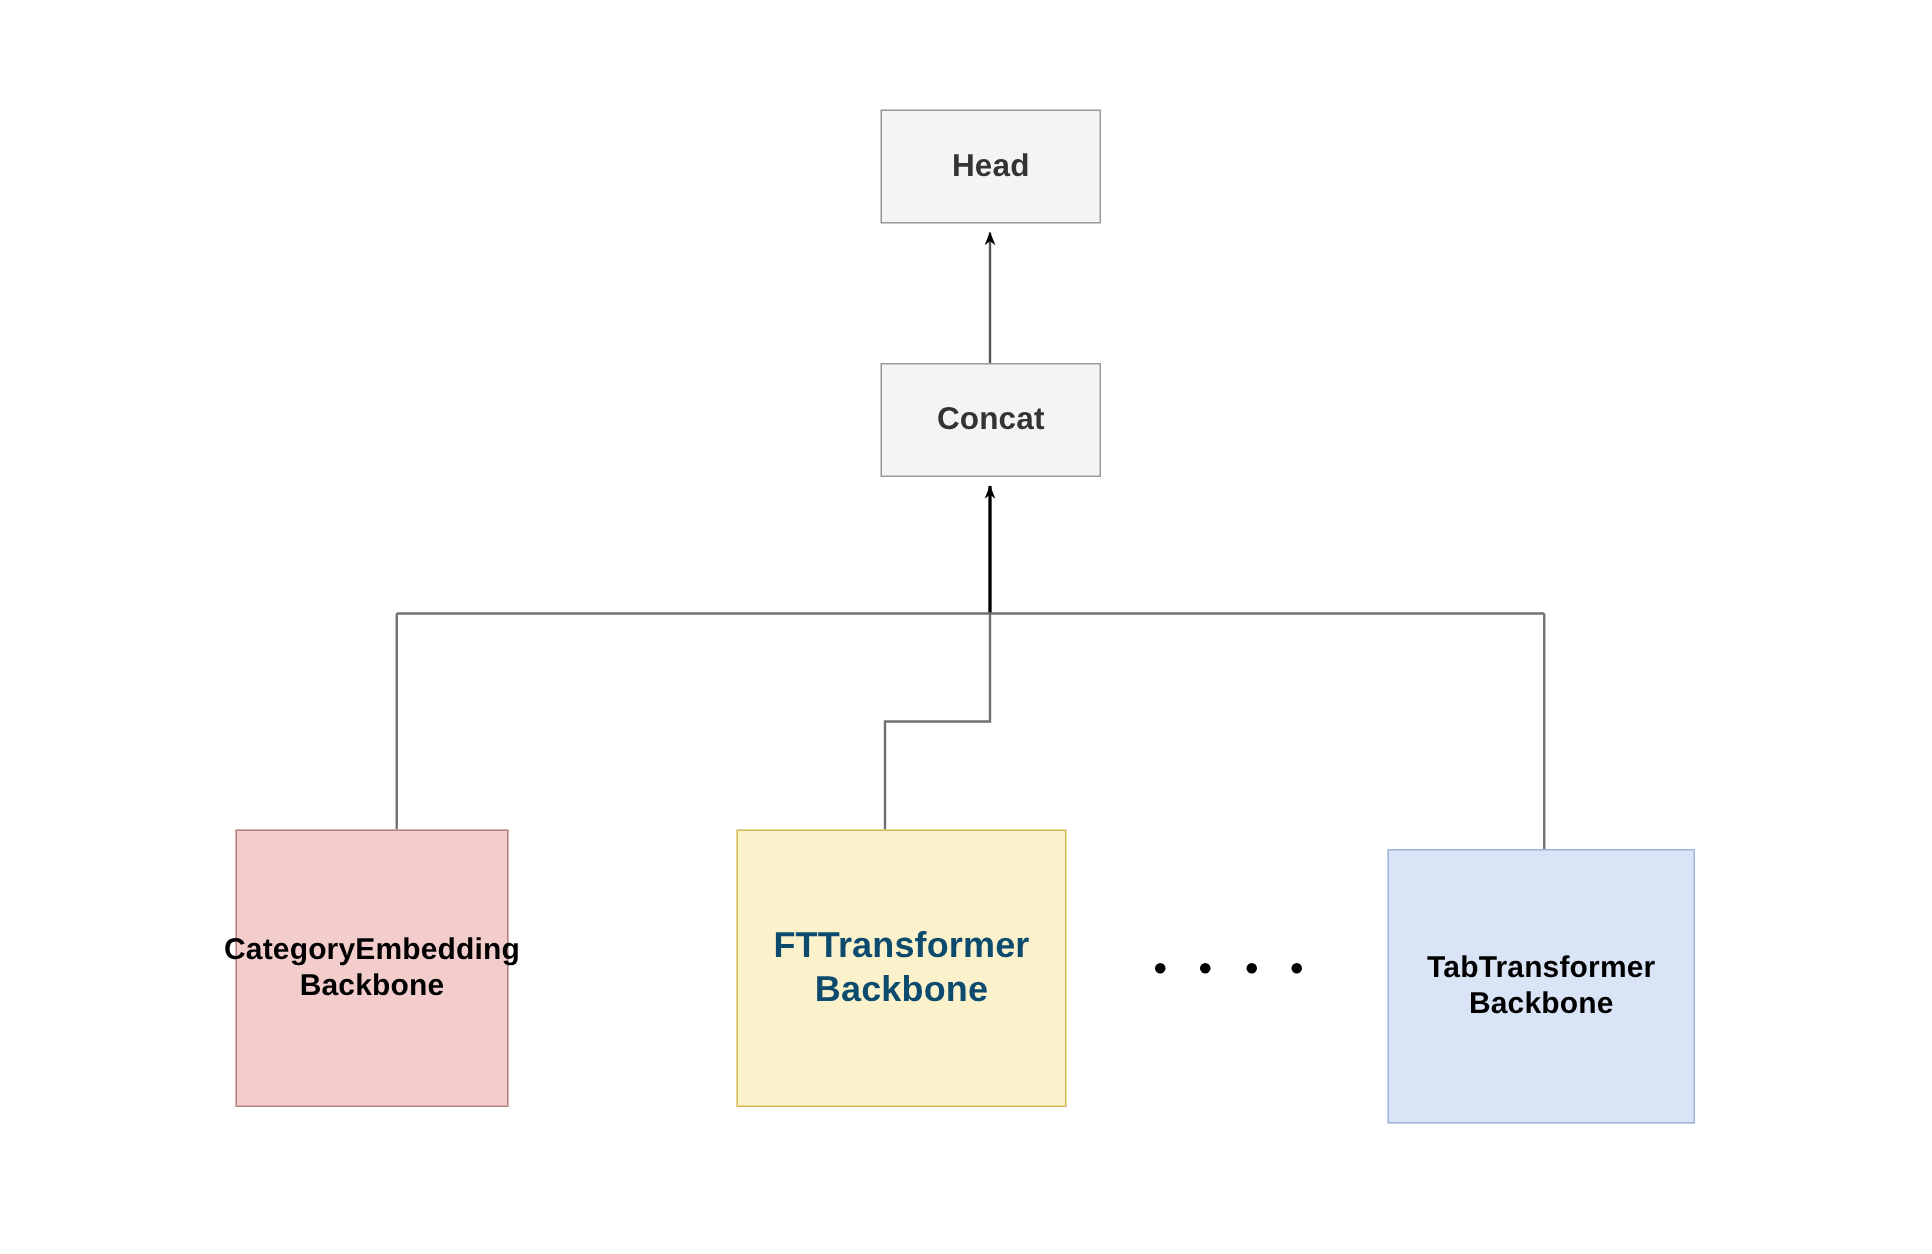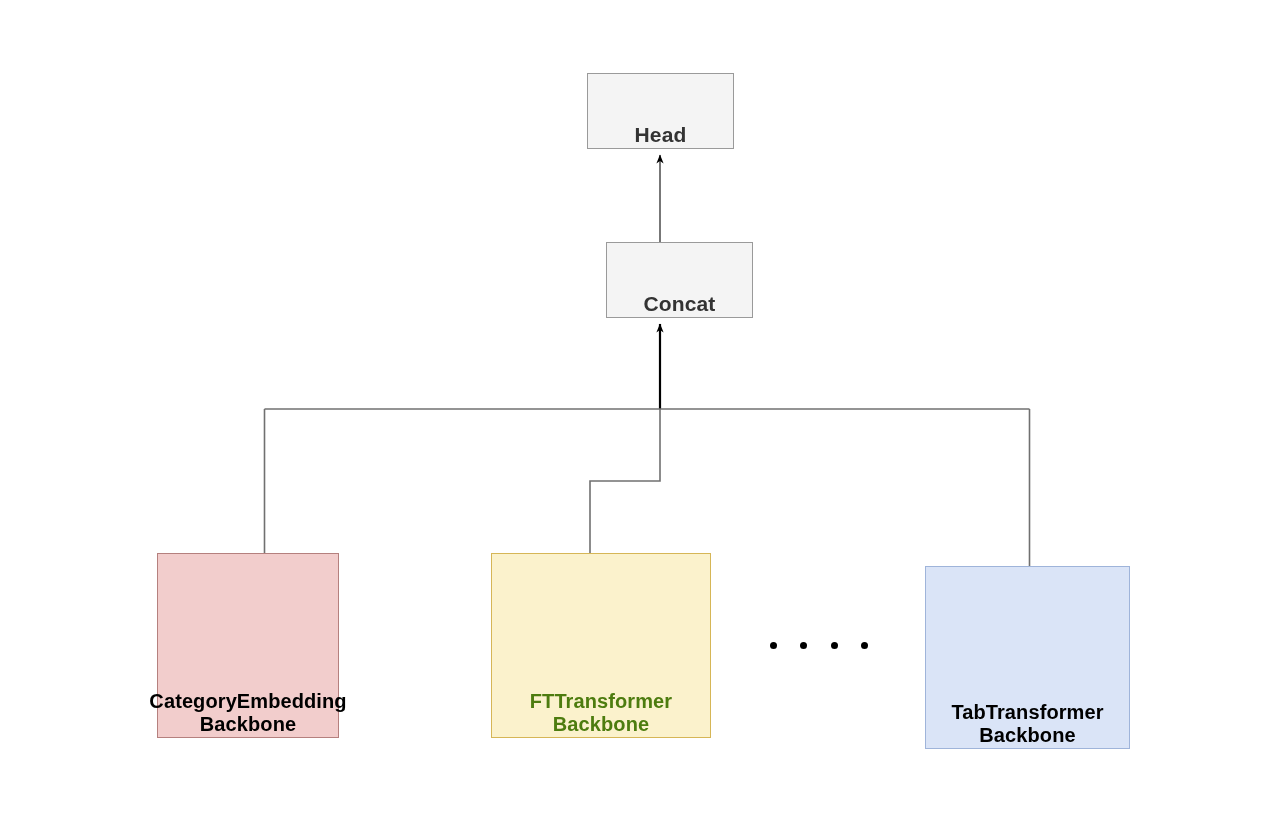--- a/index.html
+++ b/index.html
@@ -23,21 +23,21 @@
     left: 0;
     top: 0;
     width: 1288px;
     height: 836px;
     pointer-events: none;
   }
   .node {
     position: absolute;
     box-sizing: border-box;
     display: flex;
-    align-items: flex-end;
+    align-items: center;
     justify-content: center;
     text-align: center;
     font-weight: bold;
     line-height: 1.18;
     letter-spacing: 0.1px;
     border-style: solid;
     border-width: 1px;
   }
   .node-label {
     display: block;
@@ -54,22 +54,22 @@
   
   .node.pink {
     background: #f2cdcc;
     border-color: #b5807e;
     color: #000000;
     font-size: 20px;
   }
   .node.yellow {
     background: #fbf2cc;
     border-color: #d6b656;
-    color: #4d7c0f;
-    font-size: 20px;
+    color: #0c4a6e;
+    font-size: 24px;
   }
   .node.blue {
     background: #dae4f7;
     border-color: #9fb4da;
     color: #000000;
     font-size: 20px;
   }
   .ellipsis {
     position: absolute;
     display: flex;
@@ -106,21 +106,21 @@
 
     <polyline points="660,409 660,481 590,481 590,553" fill="none" stroke="#707070" stroke-width="1.6"></polyline>
 
     <line x1="1029.5" y1="409" x2="1029.5" y2="566" stroke="#707070" stroke-width="1.6"></line>
   </svg>
 
   <div class="node gray" style="left:587px; top:73px; width:147px; height:76px;">
     <span class="node-label">Head</span>
   </div>
 
-  <div class="node gray" style="left:606px; top:242px; width:147px; height:76px;">
+  <div class="node gray" style="left:587px; top:242px; width:147px; height:76px;">
     <span class="node-label">Concat</span>
   </div>
 
   <div class="node pink" style="left:157px; top:553px; width:182px; height:185px;">
     <span class="node-label">CategoryEmbedding
 Backbone</span>
   </div>
 
   <div class="node yellow" style="left:491px; top:553px; width:220px; height:185px;">
     <span class="node-label">FTTransformer

